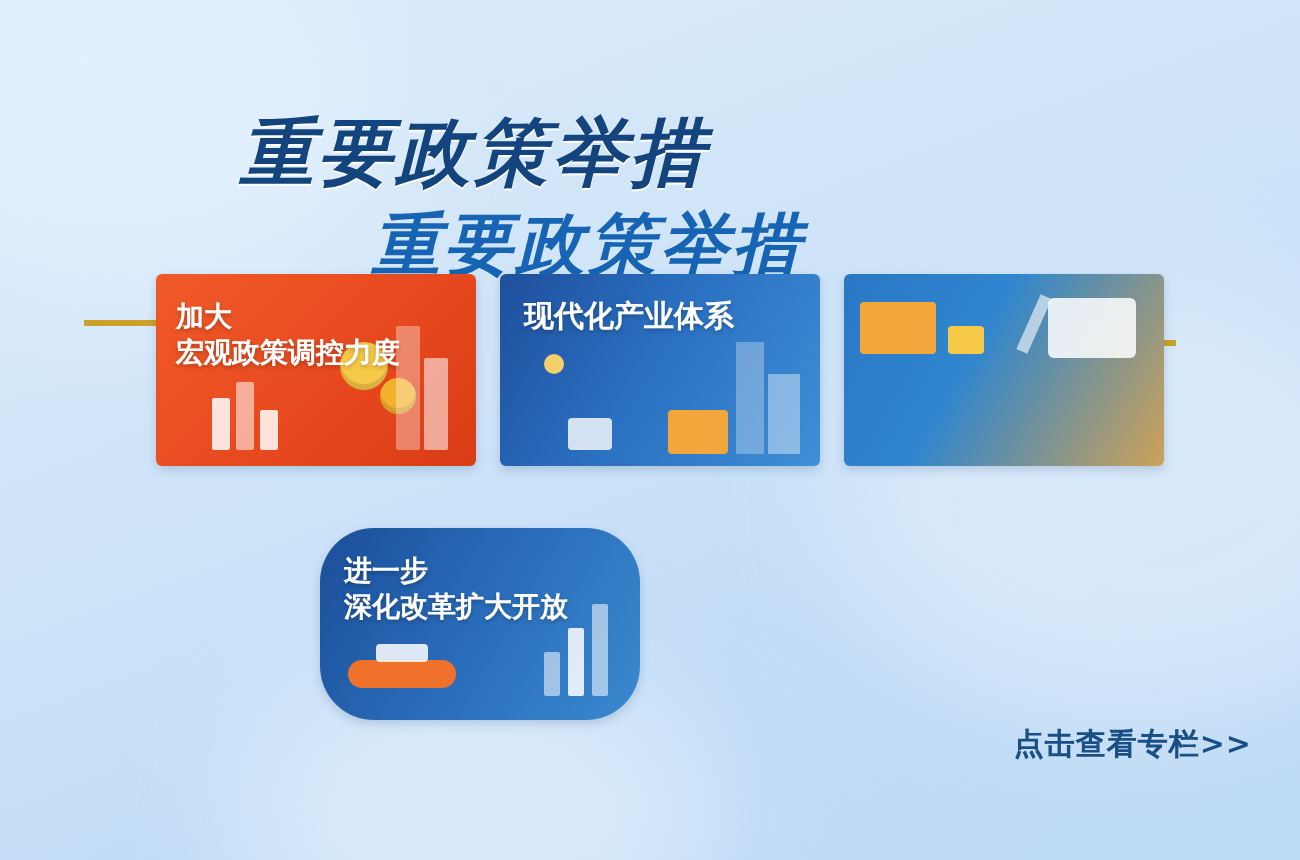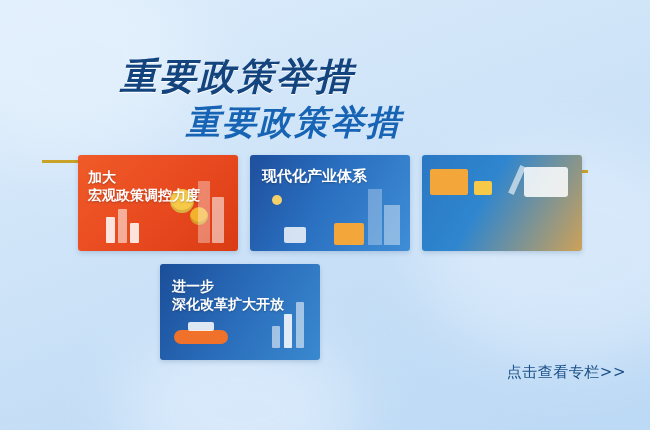--- a/index.html
+++ b/index.html
@@ -68,21 +68,21 @@
     background: #c9a227;
   }
   .rule.left  { left: 42px;  top: 108px; width: 62px; }
   .rule.right { right: 62px; top: 118px; width: 38px; }
 
   
   .cards-row {
     position: absolute;
     display: flex;
   }
-  .row1 { left: 78px; top: 155px; gap: 12px; }
+  .row1 { left: 78px; top: 137px; gap: 12px; }
   .row2 { left: 160px; top: 264px; gap: 12px; }
 
   .card {
     position: relative;
     width: 160px;
     height: 96px;
     border-radius: 3px;
     overflow: hidden;
     box-shadow: 0 2px 5px rgba(20,60,110,.18);
   }
@@ -97,21 +97,21 @@
     text-shadow: 0 1px 2px rgba(0,0,0,.25);
   }
 
   
   .card.c1 { background: linear-gradient(135deg, #f05a28 0%, #e8491f 55%, #d93b14 100%); }
   .card.c1 .label { left: 10px; top: 14px; font-size: 14px; }
   .card.c2 { background: linear-gradient(120deg, #1e4f9c 0%, #2a6fc0 45%, #3f8ed6 100%); }
   .card.c2 .label { left: 12px; top: 12px; font-size: 15px; }
   .card.c3 { background: linear-gradient(120deg, #2a77c4 0%, #2f86cf 40%, #f4a83a 115%); }
   .card.c3 .label { left: 10px; top: 44px; font-size: 14px; }
-  .card.c4 { background: linear-gradient(120deg, #1b4e99 0%, #2a6dbb 50%, #3a89cf 100%); }
+  .card.c4 { background: linear-gradient(120deg, #1b4e99 0%, #2a6dbb 50%, #3a89cf 100%); border-radius: 27px; }
   .card.c4 .label { left: 12px; top: 14px; font-size: 14px; }
   .card.c5 { background: linear-gradient(120deg, #f0722a 0%, #ef8a2a 55%, #f3a63a 100%); }
   .card.c5 .label { left: 10px; top: 42px; font-size: 14px; }
 
   
   .ill { position: absolute; z-index: 1; }
   .coin {
     border-radius: 50%;
     background: #f7c948;
     box-shadow: inset 0 -3px 0 rgba(0,0,0,.12);
@@ -124,20 +124,21 @@
   
   .more-link {
     position: absolute;
     right: 24px;
     bottom: 48px;
     font-family: "DejaVu Sans", sans-serif;
     font-size: 15px;
     color: #1a4f86;
     cursor: pointer;
     letter-spacing: .5px;
+    font-weight: bold;
   }
 </style>
 </head>
 <body>
 
 <div id="banner">
 
   <div class="glow g1"></div>
   <div class="glow g2"></div>
   <div class="glow g3"></div>

